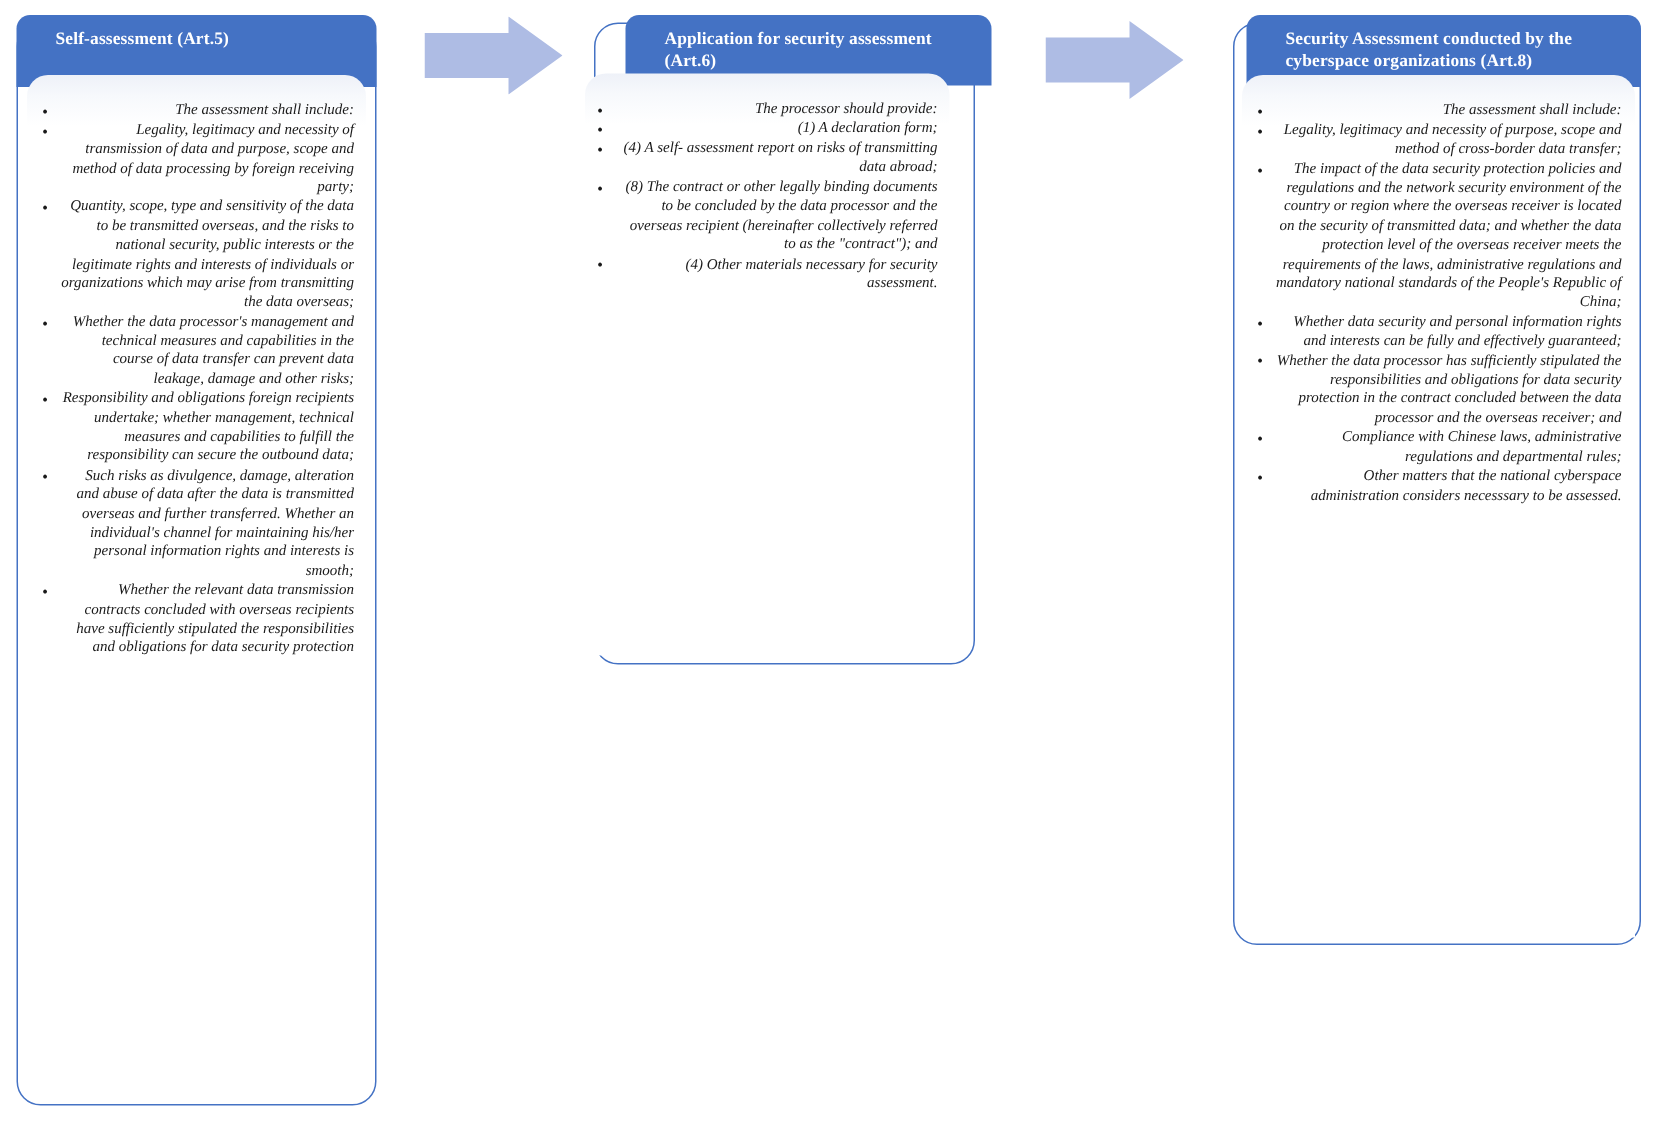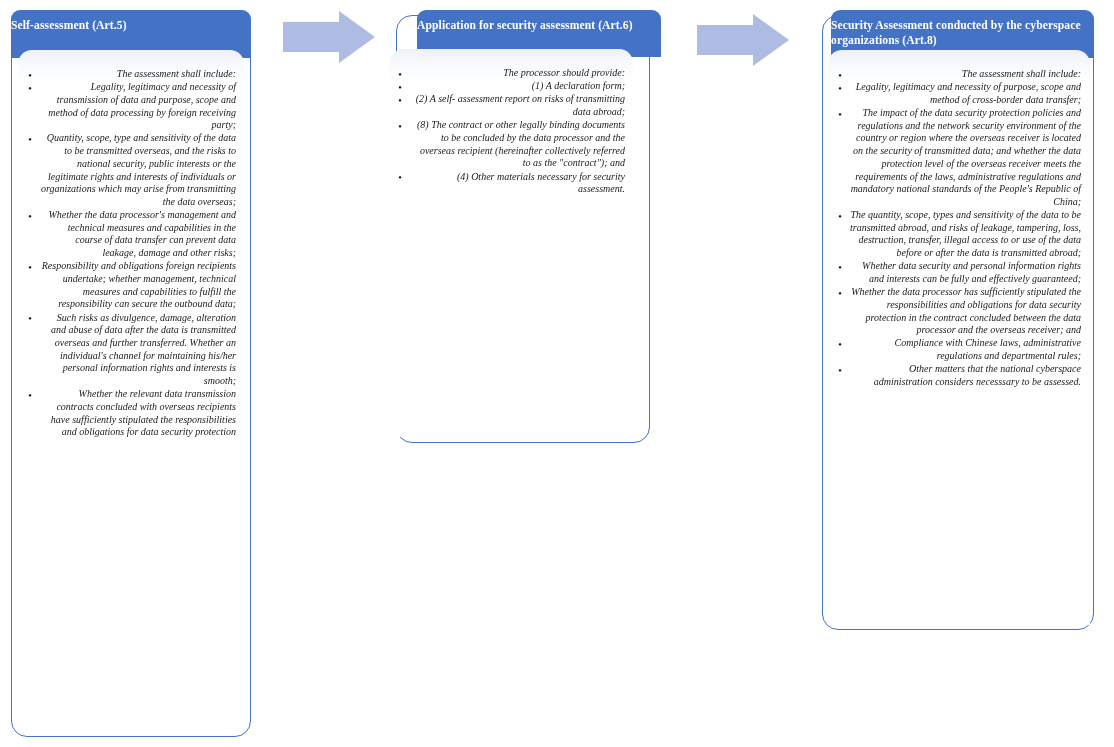--- a/index.html
+++ b/index.html
@@ -28,21 +28,21 @@
   .card-header {
     position: absolute;
     box-sizing: border-box;
     background: #4472C4;
     border-radius: 9px 9px 0 0;
     color: #ffffff;
     font-weight: bold;
     font-size: 11.6px;
     line-height: 1.28;
     letter-spacing: 0.1px;
-    padding: 9px 10px 0 0;
+    padding: 9px 10px 0 26px;
   }
 
   
   .card-body {
     position: absolute;
     box-sizing: border-box;
     background: linear-gradient(180deg, #eef1f8 0%, #f7f9fc 14px, #ffffff 34px);
     border-radius: 14px 14px 0 0;
     overflow: hidden;
   }
@@ -113,36 +113,35 @@
 <svg class="arrow" id="arrow-1" viewBox="0 0 92 52">
   <polygon points="0,11 56,11 56,0 92,26 56,52 56,41 0,41" fill="#AEBCE4"></polygon>
 </svg>
 
 <div class="card" id="card-2"></div>
 <div class="card-header" id="hdr-2">Application for security assessment (Art.6)</div>
 <div class="card-body" id="body-2">
   <ul class="bullets">
     <li>The processor should provide:</li>
     <li>(1) A declaration form;</li>
-    <li>(2) A self- assessment report on risks of transmitting data abroad;</li>
+    <li>(4) A self- assessment report on risks of transmitting data abroad;</li>
     <li>(8) The contract or other legally binding documents to be concluded by the data processor and the overseas recipient (hereinafter collectively referred to as the "contract"); and</li>
     <li>(4) Other materials necessary for security assessment.</li>
   </ul>
 </div>
 
 <svg class="arrow" id="arrow-2" viewBox="0 0 92 52">
   <polygon points="0,11 56,11 56,0 92,26 56,52 56,41 0,41" fill="#AEBCE4"></polygon>
 </svg>
 
 <div class="card" id="card-3"></div>
 <div class="card-header" id="hdr-3">Security Assessment conducted by the cyberspace organizations (Art.8)</div>
 <div class="card-body" id="body-3">
   <ul class="bullets">
     <li>The assessment shall include:</li>
     <li>Legality, legitimacy and necessity of purpose, scope and method of cross-border data transfer;</li>
     <li>The impact of the data security protection policies and regulations and the network security environment of the country or region where the overseas receiver is located on the security of transmitted data; and whether the data protection level of the overseas receiver meets the requirements of the laws, administrative regulations and mandatory national standards of the People's Republic of China;</li>
-    <li>The quantity, scope, types and sensitivity of the data to be transmitted abroad, and risks of leakage, tampering, loss, destruction, transfer, illegal access to or use of the data before or after the data is transmitted abroad;</li>
     <li>Whether data security and personal information rights and interests can be fully and effectively guaranteed;</li>
     <li>Whether the data processor has sufficiently stipulated the responsibilities and obligations for data security protection in the contract concluded between the data processor and the overseas receiver; and</li>
     <li>Compliance with Chinese laws, administrative regulations and departmental rules;</li>
     <li>Other matters that the national cyberspace administration considers necesssary to be assessed.</li>
   </ul>
 </div>
 
 </body></html>

